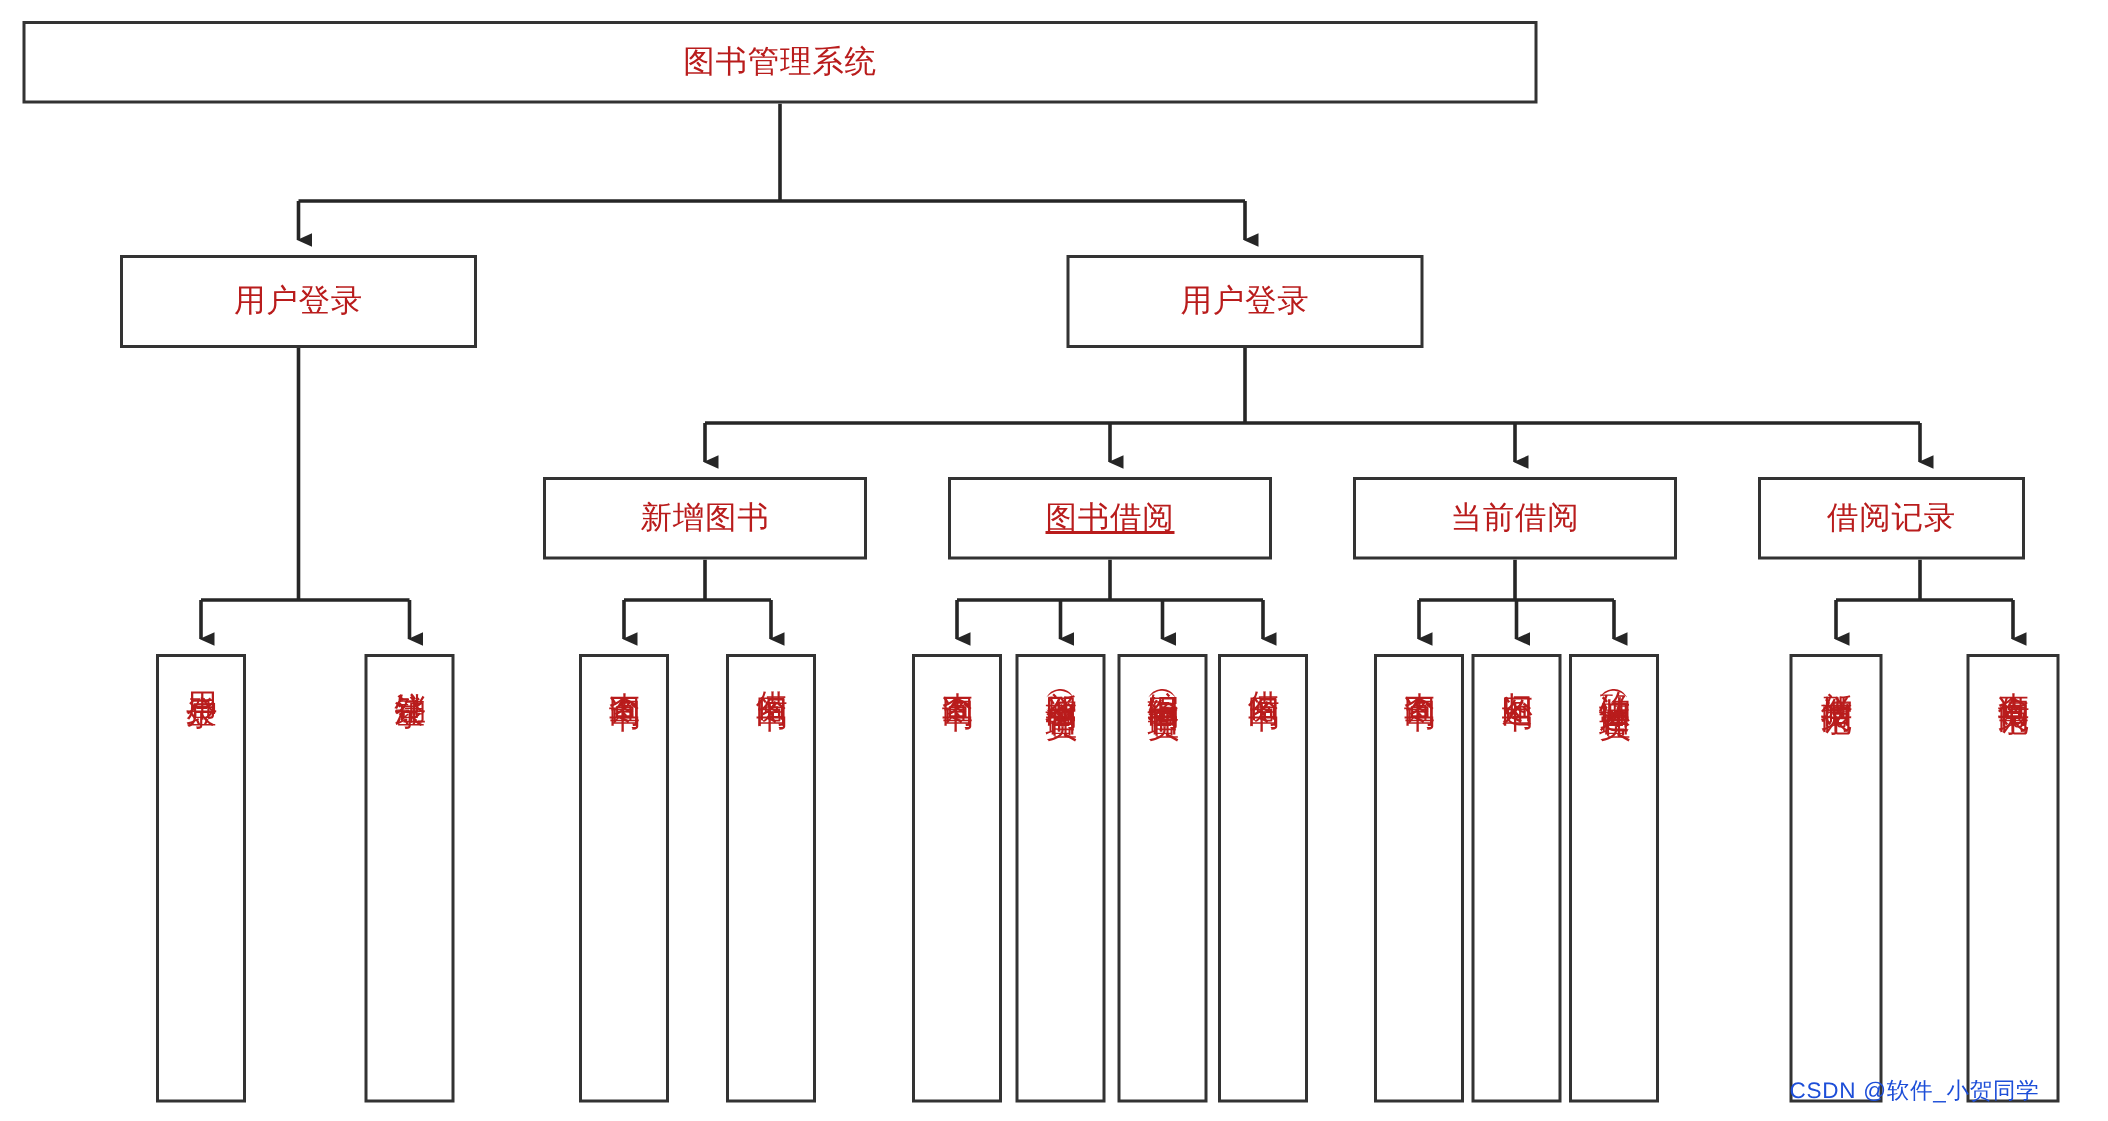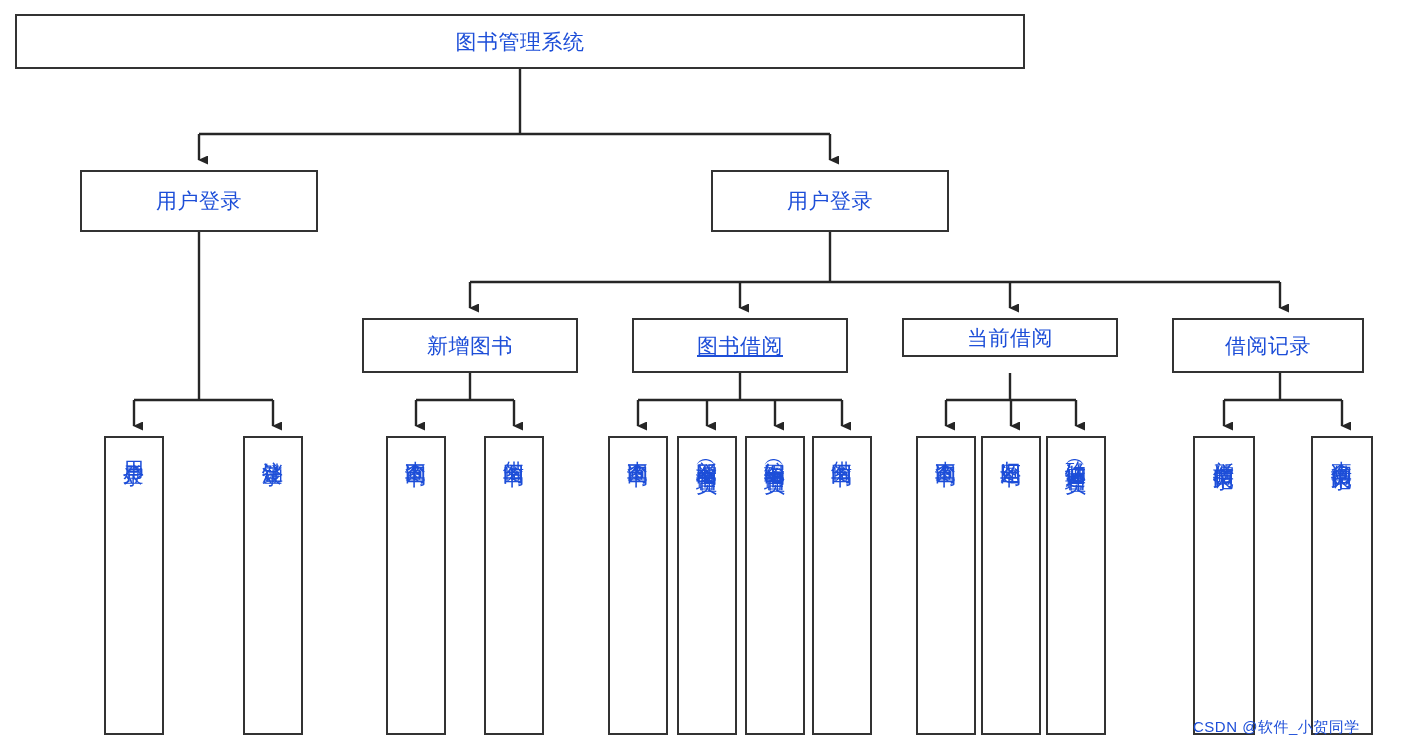--- a/index.html
+++ b/index.html
@@ -26,21 +26,21 @@
   }
   .node {
     position: absolute;
     box-sizing: border-box;
     background: #ffffff;
     border: 2px solid #333333;
     display: flex;
     align-items: center;
     justify-content: center;
     text-align: right;
-    color: #1d4ed8;
+    color: #b91c1c;
   }
   .node-label {
     display: block;
     line-height: 1.12;
     letter-spacing: 0.5px;
   }
   .node.horizontal .node-label {
     writing-mode: horizontal-tb;
     font-size: 21px;
   }
@@ -122,24 +122,24 @@
       </div>
       <div class="node horizontal" style="left: 711px; top: 170px; width: 238px; height: 62px; border-color: rgb(51, 51, 51); background: rgb(255, 255, 255);">
         <span class="node-label">用户登录</span>
       </div>
       <div class="node horizontal" style="left: 362px; top: 318px; width: 216px; height: 55px; border-color: rgb(51, 51, 51); background: rgb(255, 255, 255);">
         <span class="node-label">新增图书</span>
       </div>
       <div class="node horizontal" style="left: 632px; top: 318px; width: 216px; height: 55px; border-color: rgb(51, 51, 51); background: rgb(255, 255, 255); text-decoration: underline;">
         <span class="node-label">图书借阅</span>
       </div>
-      <div class="node horizontal" style="left: 902px; top: 318px; width: 216px; height: 39px; border-color: rgb(51, 51, 51); background: rgb(255, 255, 255);">
+      <div class="node horizontal" style="left: 902px; top: 318px; width: 216px; height: 55px; border-color: rgb(51, 51, 51); background: rgb(255, 255, 255);">
         <span class="node-label">当前借阅</span>
       </div>
-      <div class="node horizontal" style="left: 1172px; top: 318px; width: 192px; height: 55px; border-color: rgb(51, 51, 51); background: rgb(255, 255, 255);">
+      <div class="node horizontal" style="left: 1172px; top: 318px; width: 178px; height: 55px; border-color: rgb(51, 51, 51); background: rgb(255, 255, 255);">
         <span class="node-label">借阅记录</span>
       </div>
       <div class="node vertical" style="left: 104px; top: 436px; width: 60px; height: 299px; border-color: rgb(51, 51, 51); background: rgb(255, 255, 255);">
         <span class="node-label">用户登录</span>
       </div>
       <div class="node vertical" style="left: 243px; top: 436px; width: 60px; height: 299px; border-color: rgb(51, 51, 51); background: rgb(255, 255, 255);">
         <span class="node-label">注销登录</span>
       </div>
       <div class="node vertical" style="left: 386px; top: 436px; width: 60px; height: 299px; border-color: rgb(51, 51, 51); background: rgb(255, 255, 255);">
         <span class="node-label">查询图书</span>

